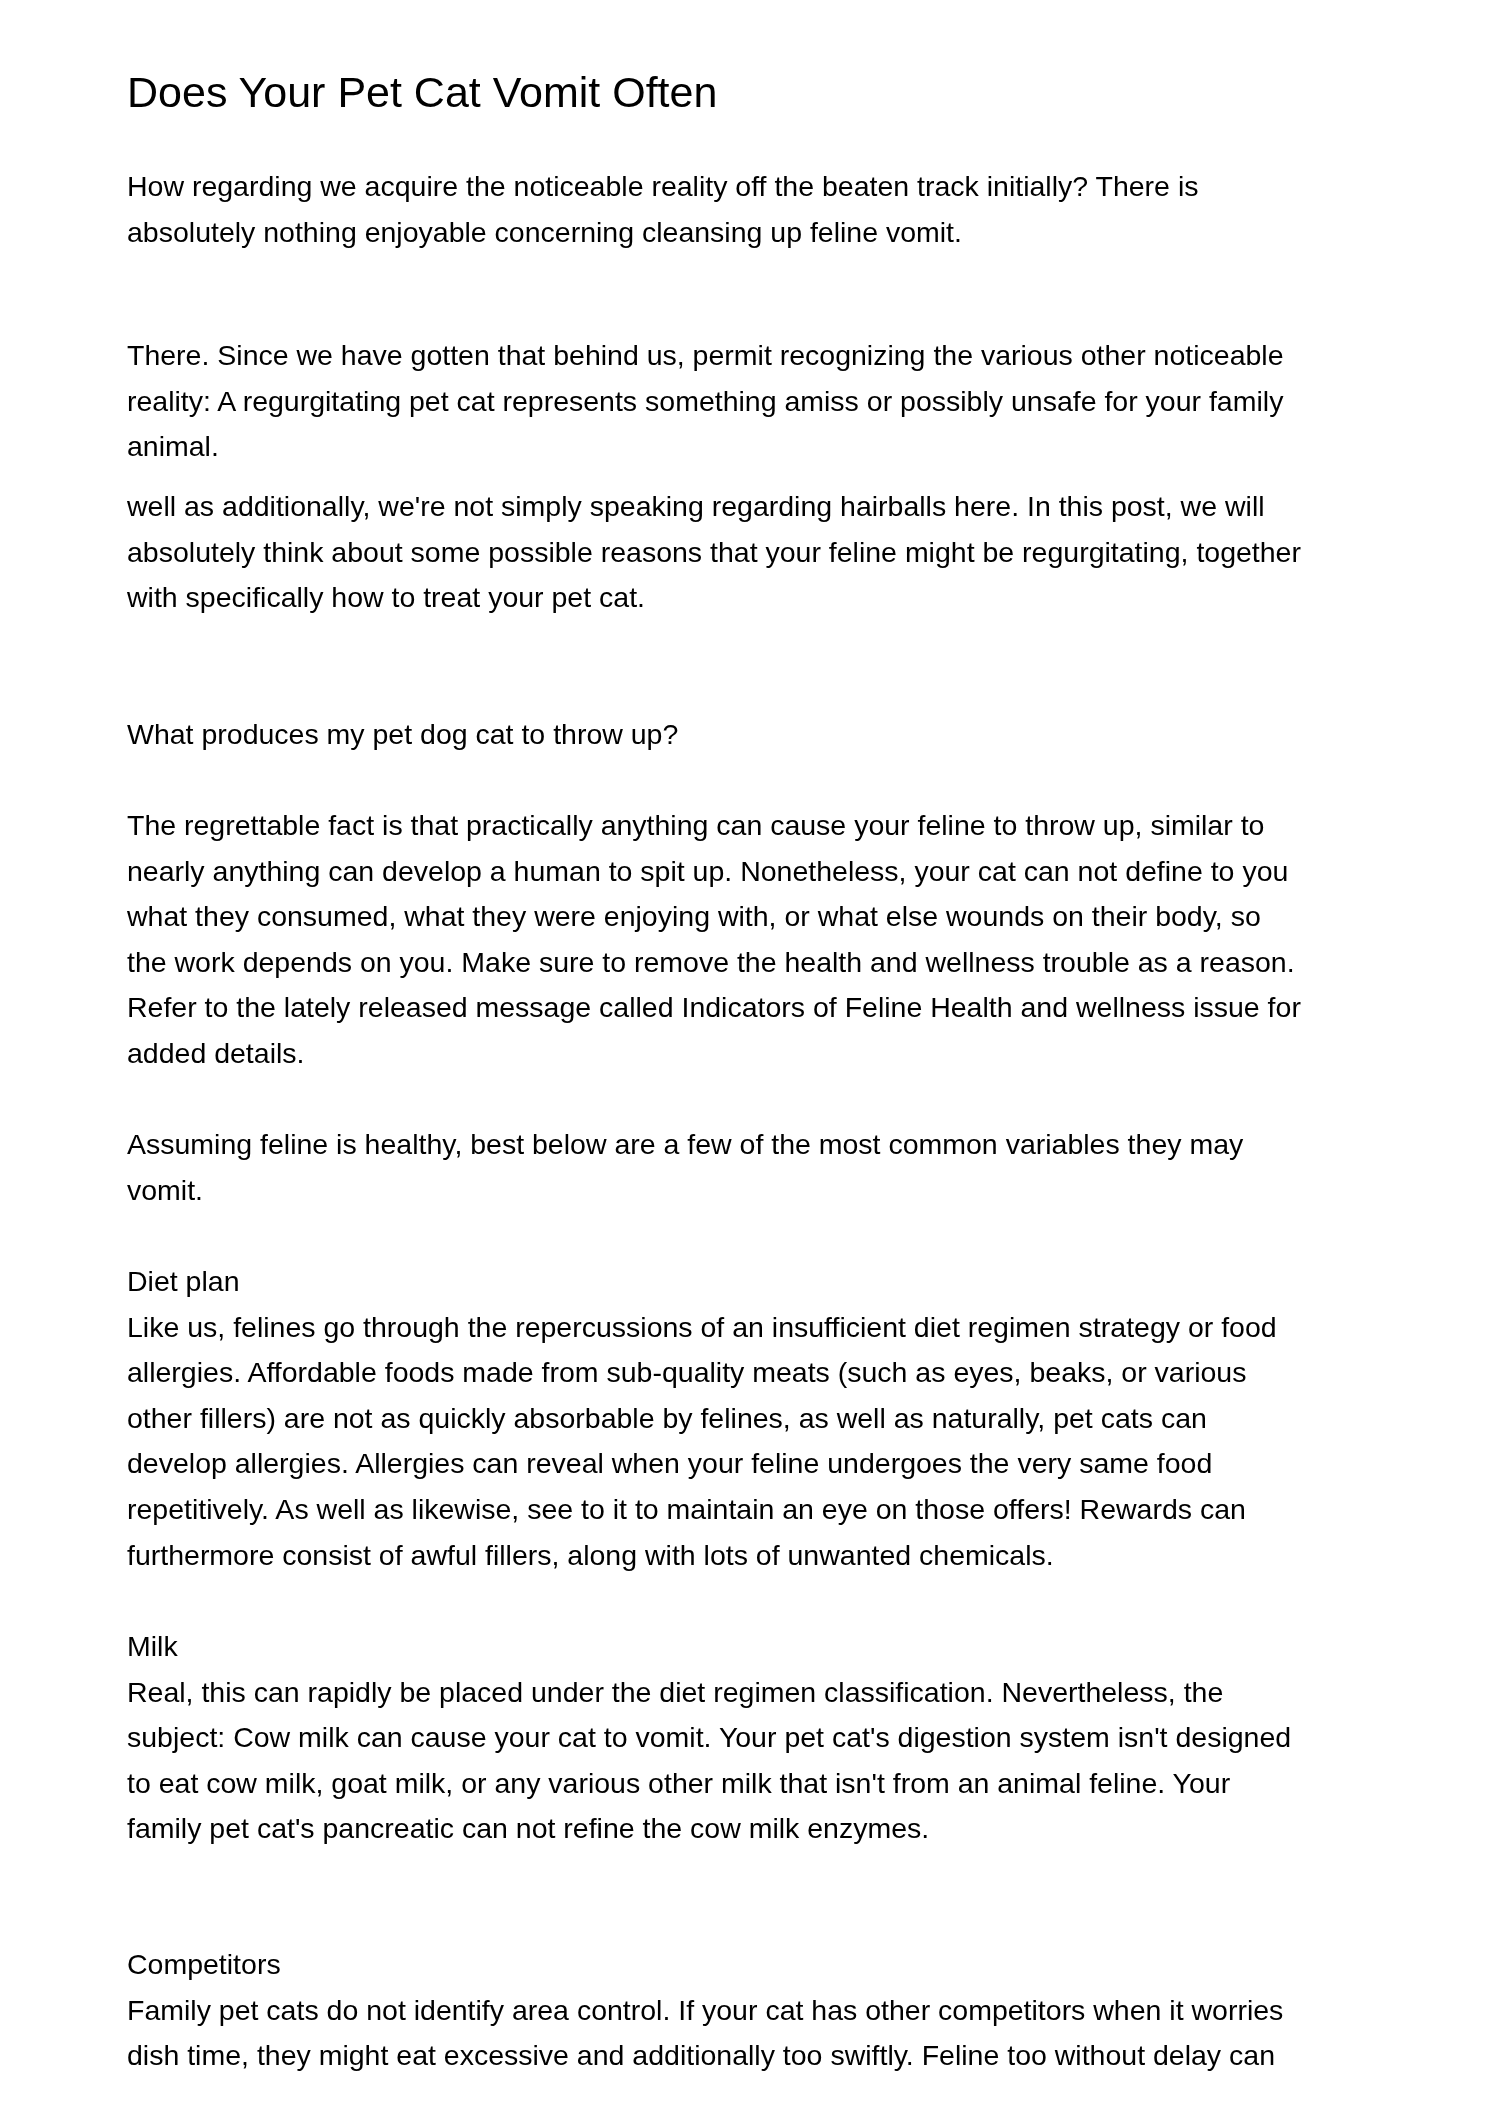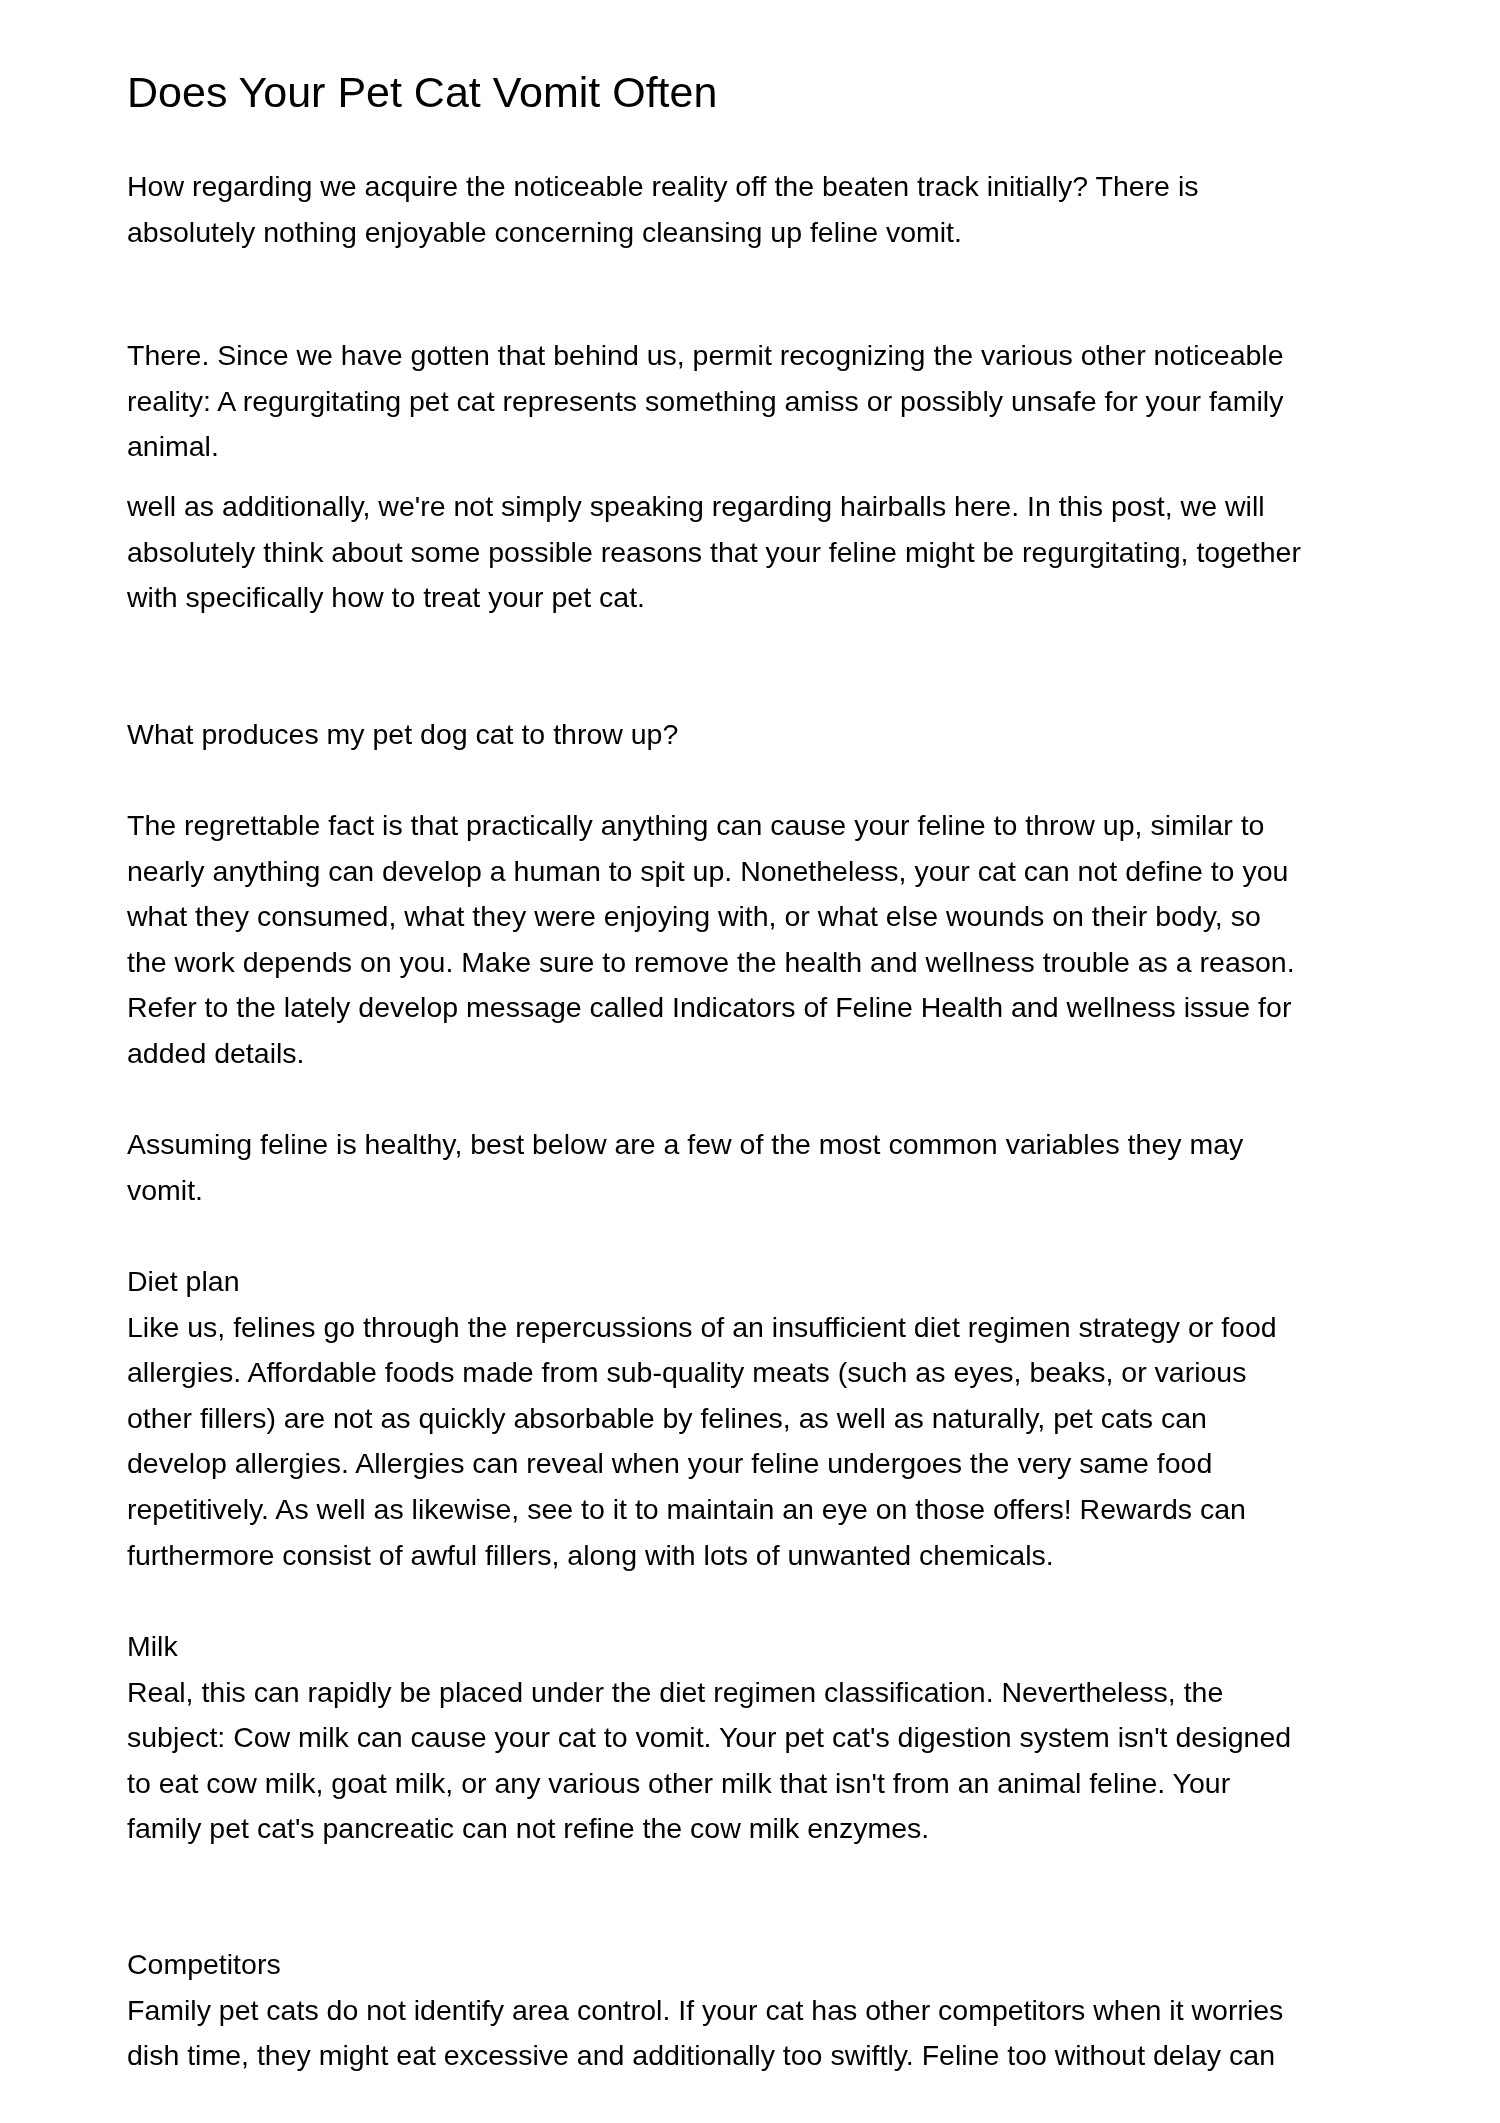--- a/index.html
+++ b/index.html
@@ -70,21 +70,21 @@
 
   <p class="block" style="top:712px;">
     <span class="line">What produces my pet dog cat to throw up?</span>
   </p>
 
   <p class="block" style="top:803px;">
     <span class="line">The regrettable fact is that practically anything can cause your feline to throw up, similar to</span>
     <span class="line">nearly anything can develop a human to spit up. Nonetheless, your cat can not define to you</span>
     <span class="line">what they consumed, what they were enjoying with, or what else wounds on their body, so</span>
     <span class="line">the work depends on you. Make sure to remove the health and wellness trouble as a reason.</span>
-    <span class="line">Refer to the lately develop message called Indicators of Feline Health and wellness issue for</span>
+    <span class="line">Refer to the lately released message called Indicators of Feline Health and wellness issue for</span>
     <span class="line">added details.</span>
   </p>
 
   <p class="block" style="top:1122px;">
     <span class="line">Assuming feline is healthy, best below are a few of the most common variables they may</span>
     <span class="line">vomit.</span>
   </p>
 
   <p class="block" style="top:1259px;">
     <span class="line">Diet plan</span>

